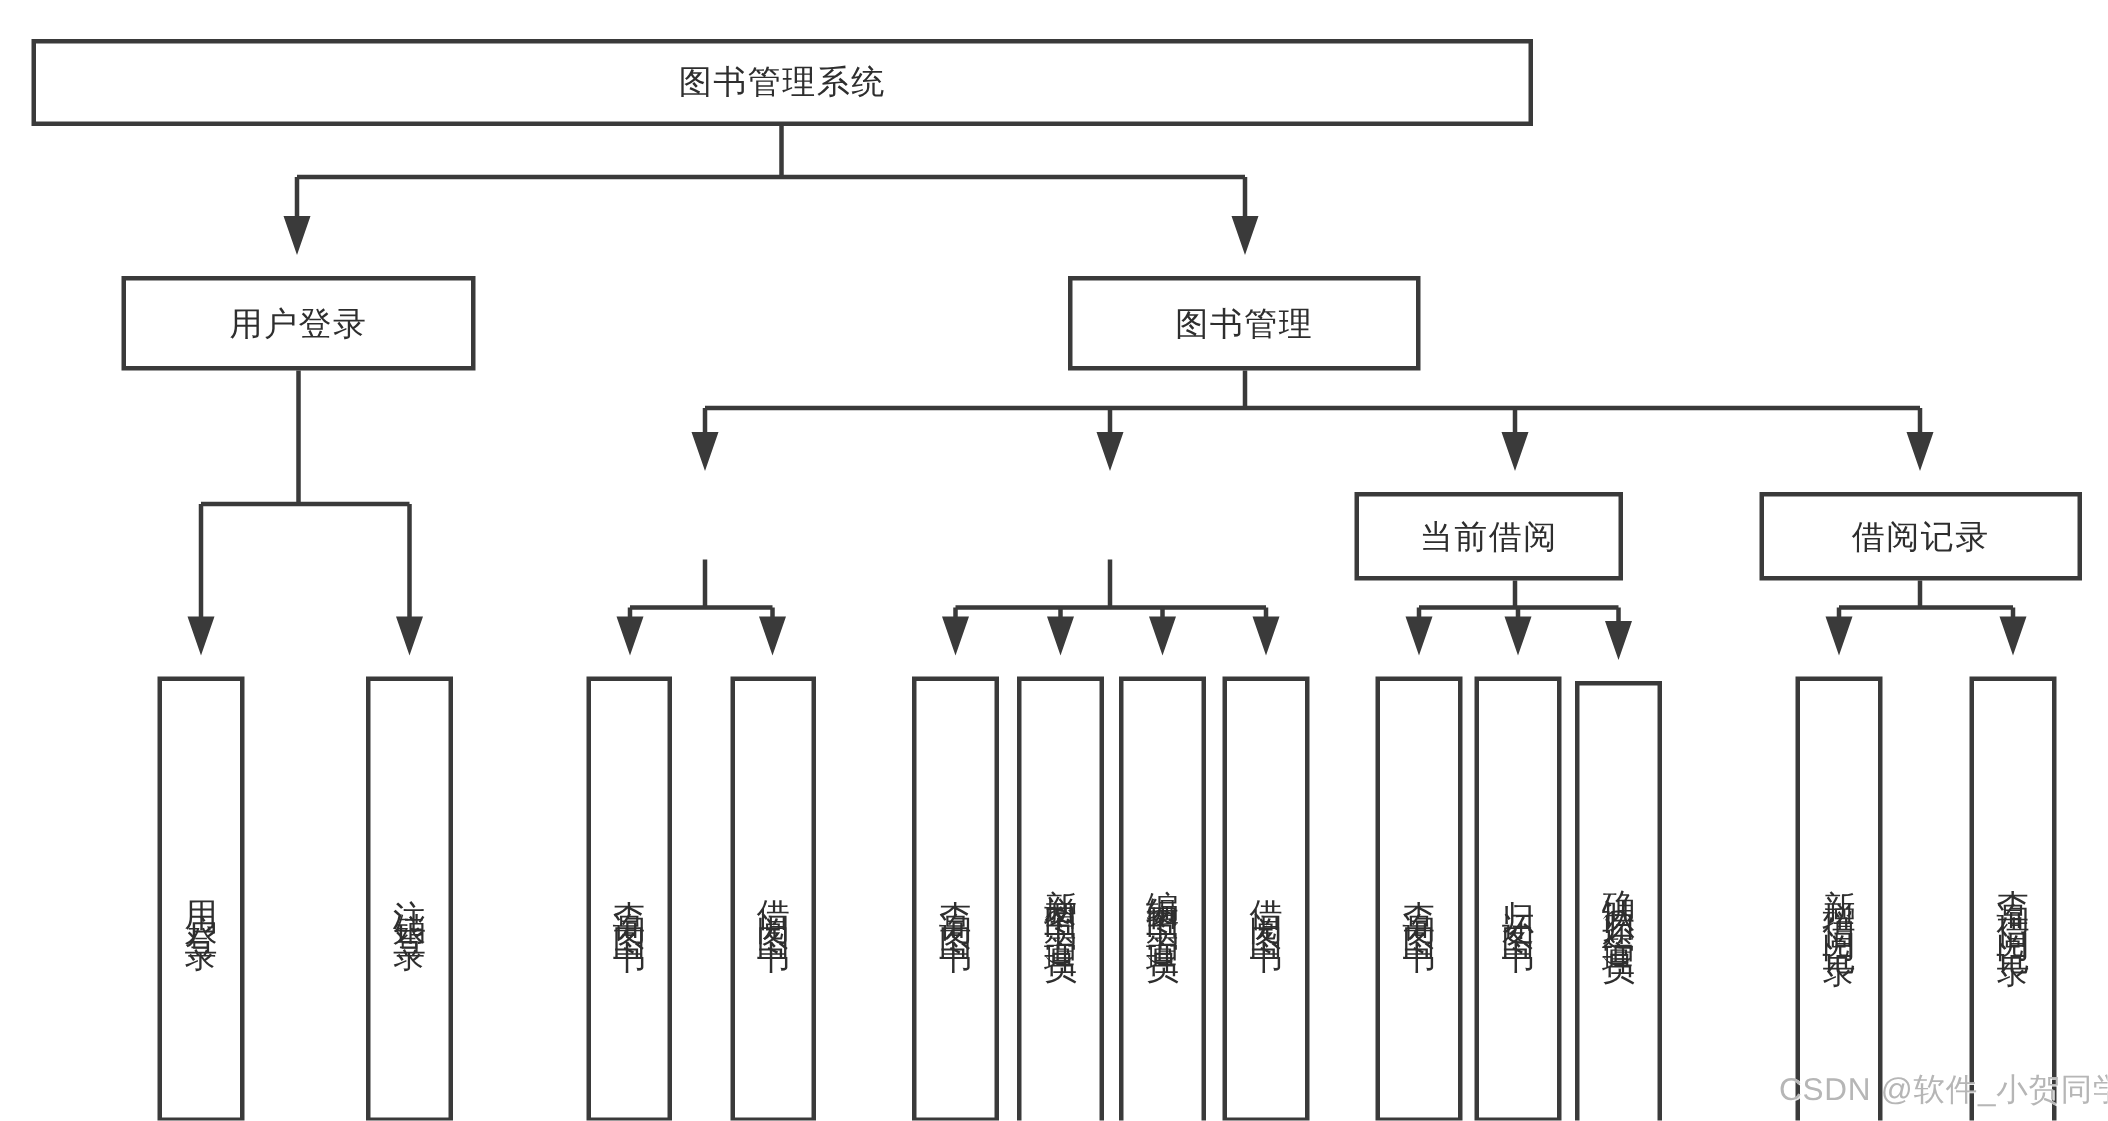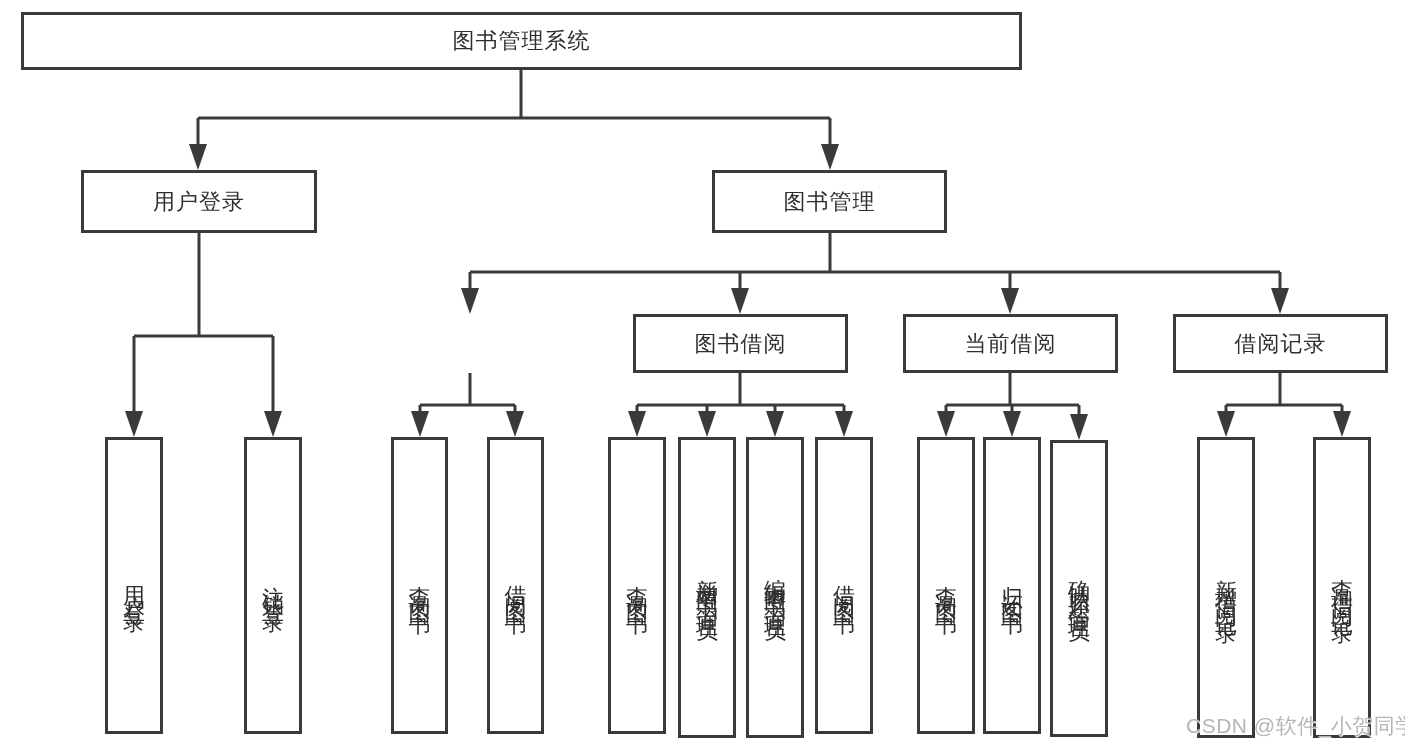--- a/index.html
+++ b/index.html
@@ -31,20 +31,21 @@
   .box {
     position: absolute;
     box-sizing: border-box;
     background: #ffffff;
     border: 3px solid #3a3a3a;
     color: #2e2e2e;
     display: flex;
     align-items: center;
     justify-content: center;
     z-index: 2;
+    margin-top: 14px;
   }
   .box.h {
     font-size: 22px;
     letter-spacing: 1px;
     white-space: nowrap;
   }
   .box.v {
     writing-mode: vertical-rl;
     text-orientation: upright;
     font-size: 22px;
@@ -98,22 +99,21 @@
              M1070 414 L1088 414 L1079 440 Z
              M1217 411 L1235 411 L1226 437 Z
              M1333 411 L1351 411 L1342 437 Z"></path>
   </svg>
 
   <div class="box h" style="left:21px; top:12px; width:1001px; height:58px;">图书管理系统</div>
 
   <div class="box h" style="left:81px; top:170px; width:236px; height:63px;">用户登录</div>
   <div class="box h" style="left:712px; top:170px; width:235px; height:63px;">图书管理</div>
 
-  <div class="box h" style="left:633px; top:314px; width:215px; height:59px;">图书借阅</div>
-  <div class="box h" style="left:903px; top:314px; width:215px; height:59px;">当前借阅</div>
+  <div class="box h" style="left:903px; top:314px; width:179px; height:59px;">当前借阅</div>
   <div class="box h" style="left:1173px; top:314px; width:215px; height:59px;">借阅记录</div>
 
   <div class="box v" style="left:105px; top:437px; width:58px; height:297px;">用户登录</div>
   <div class="box v" style="left:244px; top:437px; width:58px; height:297px;">注销登录</div>
 
   <div class="box v" style="left:391px; top:437px; width:57px; height:297px;">查询图书</div>
   <div class="box v" style="left:487px; top:437px; width:57px; height:297px;">借阅图书</div>
 
   <div class="box v" style="left:608px; top:437px; width:58px; height:297px;">查询图书</div>
   <div class="box v long" style="left:678px; top:437px; width:58px; height:301px;">新增图书（管理员）</div>

